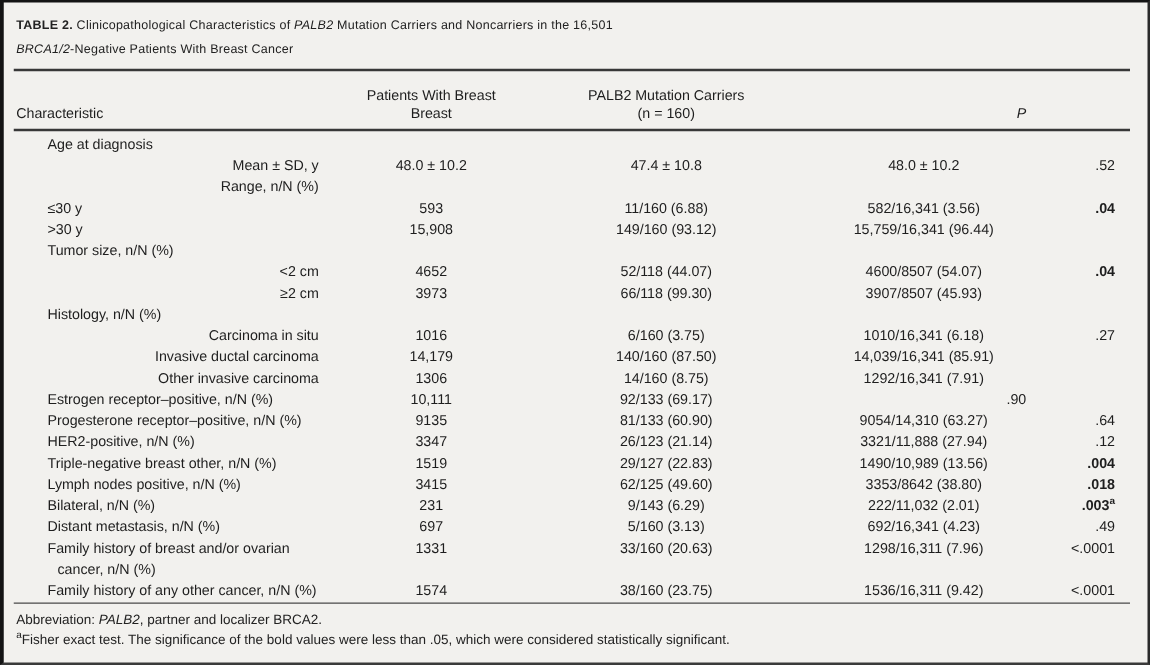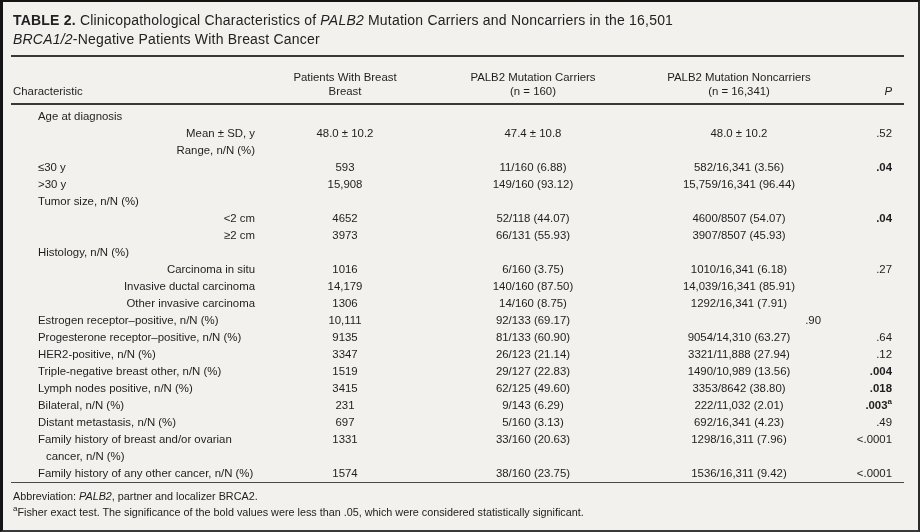--- a/index.html
+++ b/index.html
@@ -7,21 +7,21 @@
   body { font-family:"Liberation Sans", sans-serif; background:#e8e7e5; }
   .page {
     position:relative; width:920px; height:532px;
     background:#f2f1ee; color:#1e1e1e;
     border-top:2px solid #141414; border-left:3px solid #141414;
     border-right:2px solid #2a2a2a; border-bottom:2px solid #3a3a3a;
     overflow:hidden;
   }
   .title {
     padding:9px 14px 0 10px;
-    font-size:14px; line-height:19px; letter-spacing:.2px; color:#222;
+    font-size:10px; line-height:19px; letter-spacing:.2px; color:#222;
   }
   .b { font-weight:bold; }
   .i { font-style:italic; }
   .rule { height:2px; background:#383838; margin:0 14px 0 8px; }
   .rule-title { margin-top:6px; }
   .rule-head  { height:1.5px; }
   .rule-foot  { height:1.5px; background:#4a4a4a; }
 
   .grid-cols {
     display:grid;
@@ -66,24 +66,20 @@
   <div class="grid-cols thead">
     <div class="th c1"><span>Characteristic</span></div>
     <div class="th c2">
       <div>Patients With Breast</div>
       <div>Breast</div>
     </div>
     <div class="th c3">
       <div>PALB2 Mutation Carriers</div>
       <div>(n = 160)</div>
     </div>
-    <div class="th c4">
-      <div>PALB2 Mutation Noncarriers</div>
-      <div>(n = 16,341)</div>
-    </div>
     <div class="th c5"><span>P</span></div>
   </div>
 
   <div class="rule rule-head"></div>
 
   <div class="tbody">
       <div class="tr">
         <div class="td c1 indent0">Age at diagnosis</div>
         <div class="td c2"></div>
         <div class="td c3"></div>
@@ -128,21 +124,21 @@
       <div class="tr">
         <div class="td c1 indent1">&lt;2 cm</div>
         <div class="td c2">4652</div>
         <div class="td c3">52/118 (44.07)</div>
         <div class="td c4">4600/8507 (54.07)</div>
         <div class="td c5 pbold">.04</div>
       </div>
       <div class="tr">
         <div class="td c1 indent1">≥2 cm</div>
         <div class="td c2">3973</div>
-        <div class="td c3">66/131 (55.93)</div>
+        <div class="td c3">66/118 (99.30)</div>
         <div class="td c4">3907/8507 (45.93)</div>
         <div class="td c5"></div>
       </div>
       <div class="tr">
         <div class="td c1 indent0">Histology, n/N (%)</div>
         <div class="td c2"></div>
         <div class="td c3"></div>
         <div class="td c4"></div>
         <div class="td c5"></div>
       </div>

